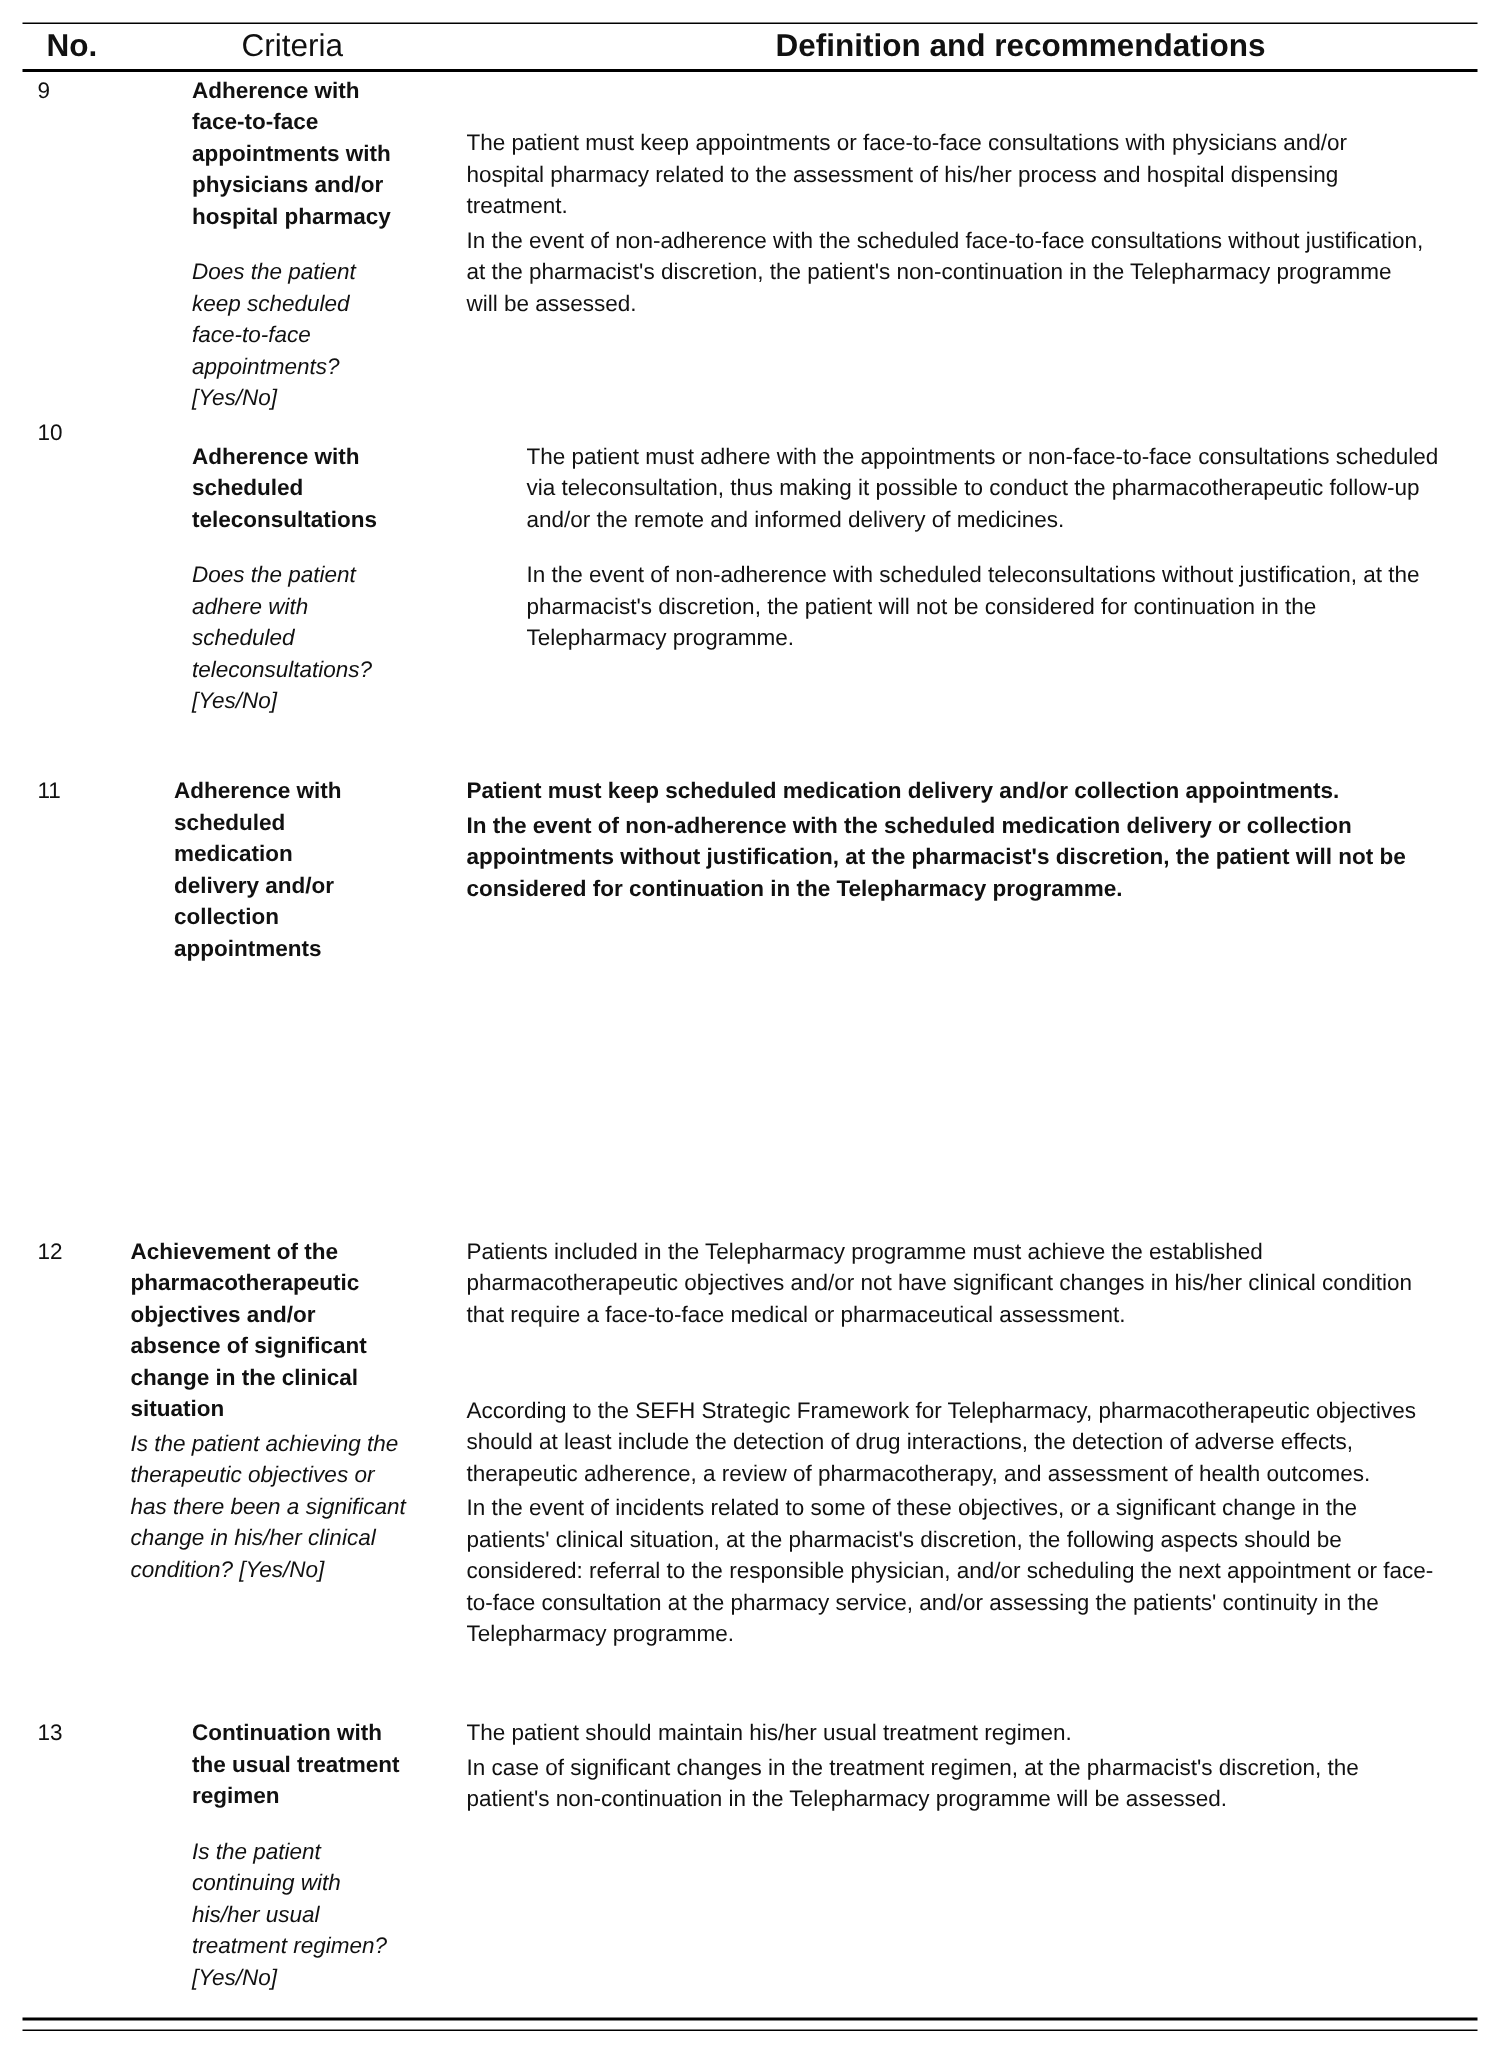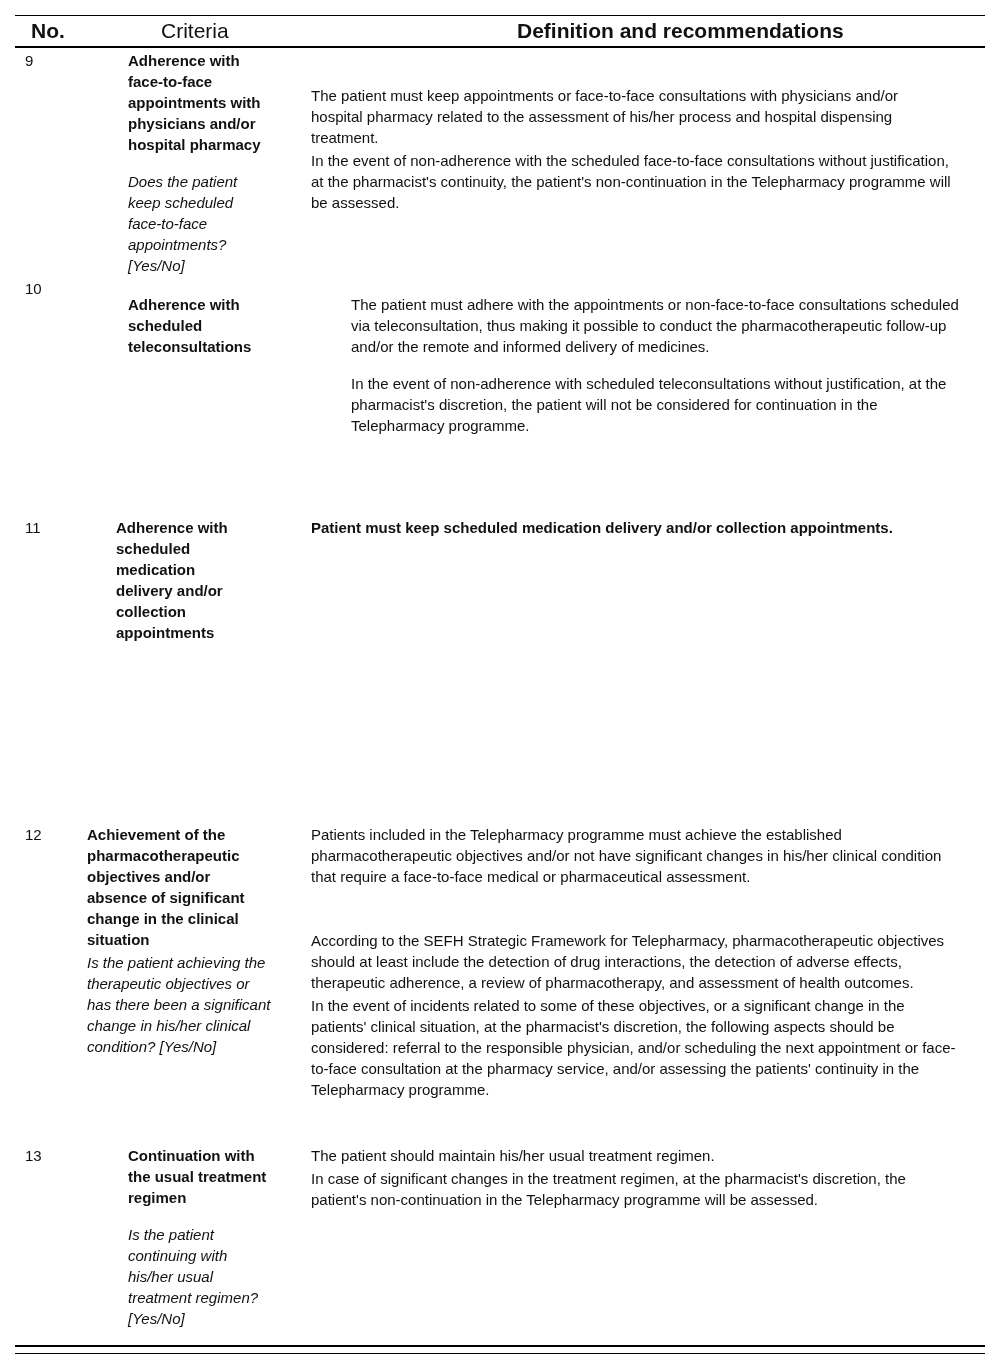--- a/index.html
+++ b/index.html
@@ -75,42 +75,44 @@
   <div class="rule-head"></div>
 
   <div>
     <div class="cell num" style="top:50px;">9</div>
     <div class="cell" style="left:128px; top:50px; width:150px;">
       <div class="crit-title">Adherence with face-to-face appointments with physicians and/or hospital pharmacy</div>
       <div class="crit-q" style="margin-top:16px; width:125px;">Does the patient keep scheduled face-to-face appointments? [Yes/No]</div>
     </div>
     <div class="cell def" style="left:311px; top:50px; width:640px;margin-top:35px;">
       <p>The patient must keep appointments or face-to-face consultations with physicians and/or hospital pharmacy related to the assessment of his/her process and hospital dispensing treatment.</p>
-      <p>In the event of non-adherence with the scheduled face-to-face consultations without justification, at the pharmacist's continuity, the patient's non-continuation in the Telepharmacy programme will be assessed.</p>
+      <p>In the event of non-adherence with the scheduled face-to-face consultations without justification, at the pharmacist's discretion, the patient's non-continuation in the Telepharmacy programme will be assessed.</p>
     </div>
   </div>
 
   <div>
     <div class="cell num" style="top:278px;">10</div>
     <div class="cell" style="left:128px; top:294px; width:140px;">
       <div class="crit-title">Adherence with scheduled teleconsultations</div>
+      <div class="crit-q" style="margin-top:16px;">Does the patient adhere with scheduled teleconsultations? [Yes/No]</div>
     </div>
     <div class="cell def" style="left:351px; top:294px; width:612px;">
       <p style="margin-bottom:16px;">The patient must adhere with the appointments or non-face-to-face consultations scheduled via teleconsultation, thus making it possible to conduct the pharmacotherapeutic follow-up and/or the remote and informed delivery of medicines.</p>
       <p>In the event of non-adherence with scheduled teleconsultations without justification, at the pharmacist's discretion, the patient will not be considered for continuation in the Telepharmacy programme.</p>
     </div>
   </div>
 
   <div>
     <div class="cell num" style="top:517px;">11</div>
     <div class="cell" style="left:116px; top:517px; width:150px;">
       <div class="crit-title" style="width:125px;">Adherence with scheduled medication delivery and/or collection appointments</div>
     </div>
     <div class="cell def" style="left:311px; top:517px; width:635px;font-weight:bold;">
       <p>Patient must keep scheduled medication delivery and/or collection appointments.</p>
+      <p>In the event of non-adherence with the scheduled medication delivery or collection appointments without justification, at the pharmacist's discretion, the patient will not be considered for continuation in the Telepharmacy programme.</p>
     </div>
   </div>
 
   <div>
     <div class="cell num" style="top:824px;">12</div>
     <div class="cell" style="left:87px; top:824px; width:185px;">
       <div class="crit-title">Achievement of the pharmacotherapeutic objectives and/or absence of significant change in the clinical situation</div>
       <div class="crit-q" style="margin-top:2px;">Is the patient achieving the therapeutic objectives or has there been a significant change in his/her clinical condition? [Yes/No]</div>
     </div>
     <div class="cell def" style="left:311px; top:824px; width:650px;">

